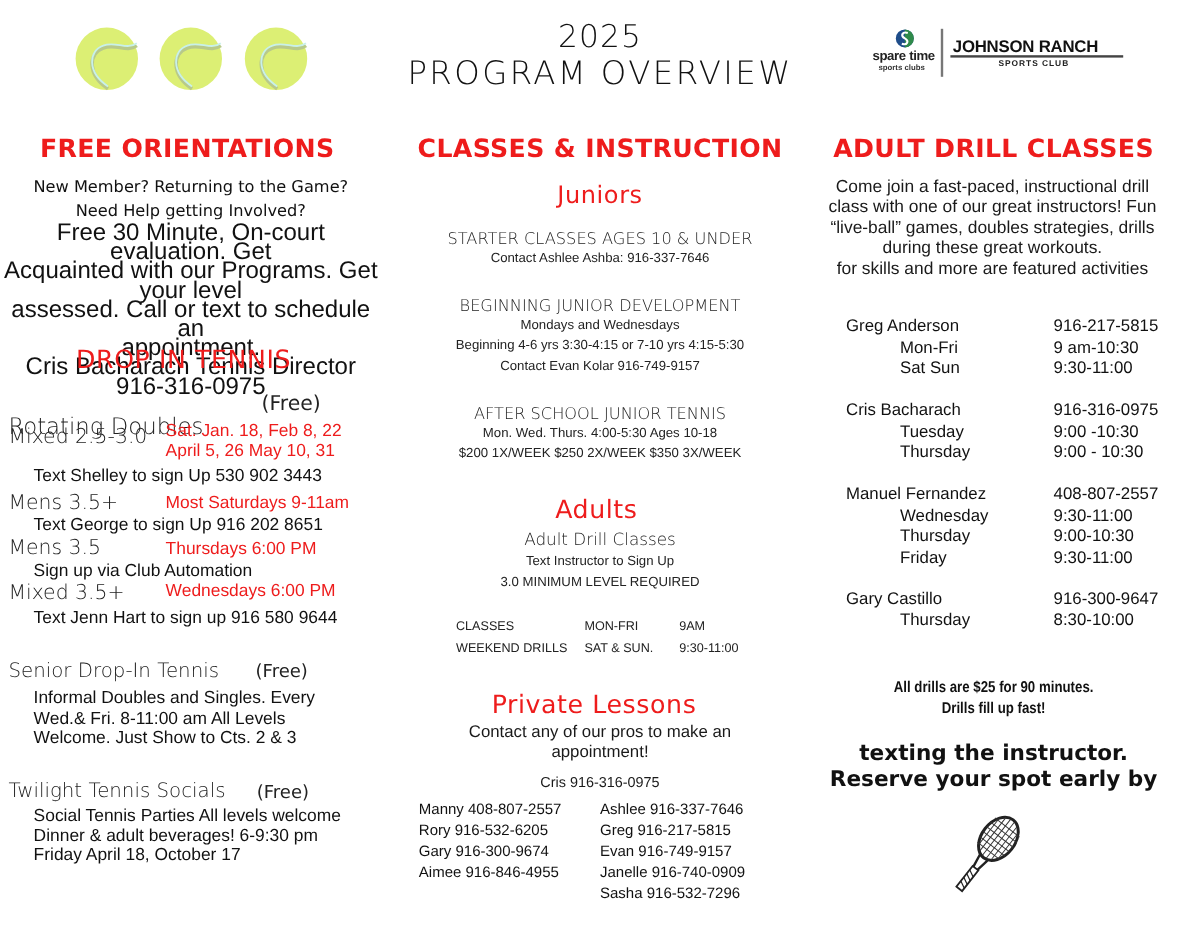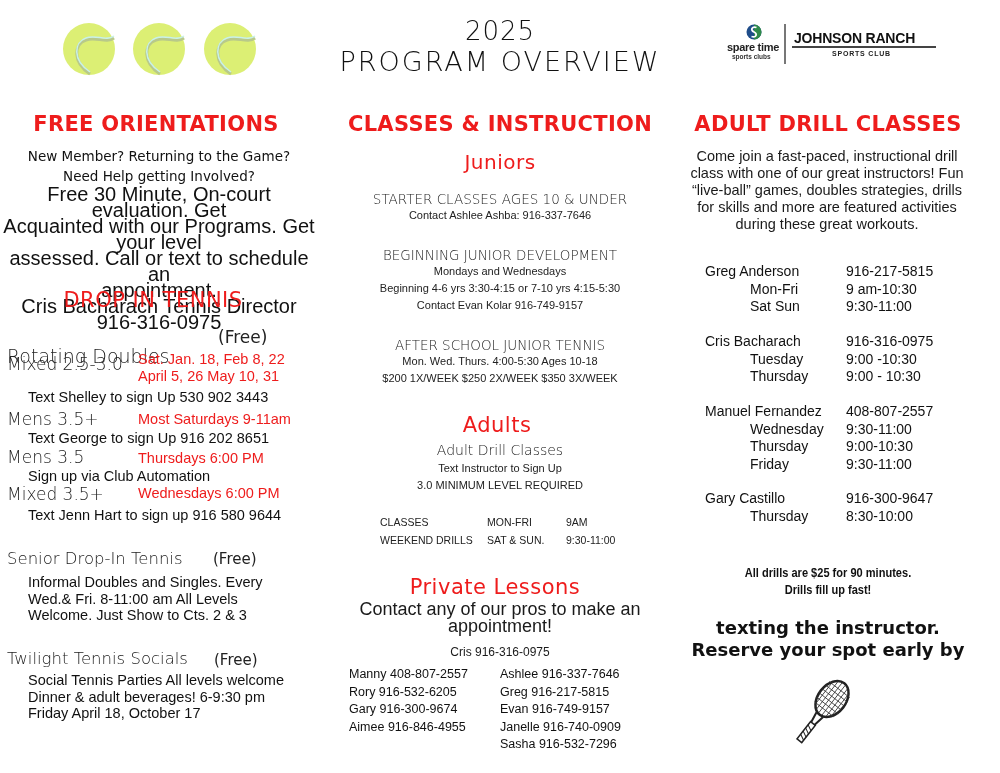--- a/index.html
+++ b/index.html
@@ -40,21 +40,21 @@
   .mid { left: 330px; width: 340px; text-align: center; }
   .mid-head { font-family: "DejaVu Sans", sans-serif; font-size: 13.5px; color: #222; font-weight: 300; }
   .mid-small { font-size: 11px; color: #222; line-height: 17px; }
   .drill-tbl { position: absolute; left: 378px; font-size: 10.5px; color: #222; line-height: 16px; }
   .drill-tbl td { padding: 0; white-space: nowrap; }
   .pros { position: absolute; font-size: 12.5px; line-height: 17.5px; color: #111; }
 
   
   .right { left: 670px; width: 330px; text-align: center; }
   .instr { position: absolute; left: 705px; font-size: 14px; line-height: 17.5px; color: #111; }
-  .instr .row { display: flex; }
+  .instr .row { display: flex; gap: 32px; }
   .instr .n { width: 141px; }
   .instr .n.ind { padding-left: 45px; }
   .note { font-family: "Liberation Sans", sans-serif; font-weight: bold; font-size: 13px; line-height: 17px; color: #111; transform: scaleX(0.85); }
   .reserve { font-family: "DejaVu Sans", sans-serif; font-weight: bold; font-size: 18px; line-height: 22px; color: #111; }
 </style>
 </head>
 <body>
 
 <svg class="ball" style="left:62px" viewBox="0 0 54 54">
   <circle cx="27" cy="27" r="26" fill="#dcef74"></circle>
@@ -179,21 +179,21 @@
   </tr>
   <tr>
     <td>WEEKEND DRILLS</td>
     <td>SAT &amp; SUN.</td>
     <td>9:30-11:00</td>
   </tr>
 </tbody>
   </table>
 
 <div class="abs mid h2" style="top:575px; font-size:21px; left:325px;">Private Lessons</div>
-<div class="abs mid" style="top:601px; font-size:18px; line-height:17px;">
+<div class="abs mid" style="top:601px; font-size:14px; line-height:17px;">
   <div>Contact any of our pros to make an</div>
   <div>appointment!</div>
 </div>
 <div class="abs mid" style="top:645px; font-size:12px;">Cris 916-316-0975</div>
 
 <div class="pros" style="left:349px; top:666px;">
   <div>Manny 408-807-2557</div>
   <div>Rory 916-532-6205</div>
   <div>Gary 916-300-9674</div>
   <div>Aimee 916-846-4955</div>
@@ -204,22 +204,22 @@
   <div>Evan 916-749-9157</div>
   <div>Janelle 916-740-0909</div>
   <div>Sasha 916-532-7296</div>
 </div>
 
 <div class="abs right h1" style="top:112px; left:663px;">ADULT DRILL CLASSES</div>
 <div class="abs right" style="top:148px; left:662px; font-size:14.5px; line-height:17px;">
   <div>Come join a fast-paced, instructional drill</div>
   <div>class with one of our great instructors! Fun</div>
   <div>“live-ball” games, doubles strategies, drills</div>
+  <div>during these great workouts.</div>
   <div>for skills and more are featured activities</div>
-  <div>during these great workouts.</div>
 </div>
 
 <div class="instr" style="top:263px;">
   <div class="row">
       <div class="n">Greg Anderson</div>
       <div>916-217-5815</div>
     </div>
   <div class="row">
       <div class="n ind">Mon-Fri</div>
       <div>9 am-10:30</div>

